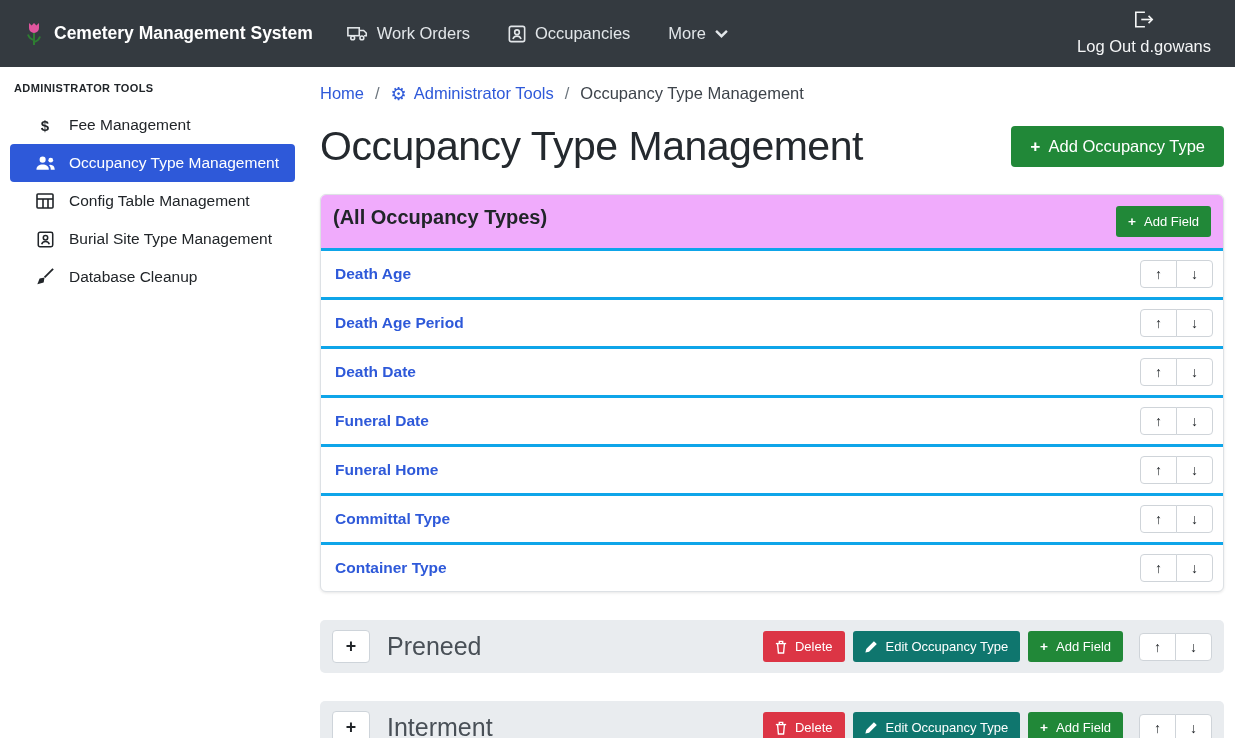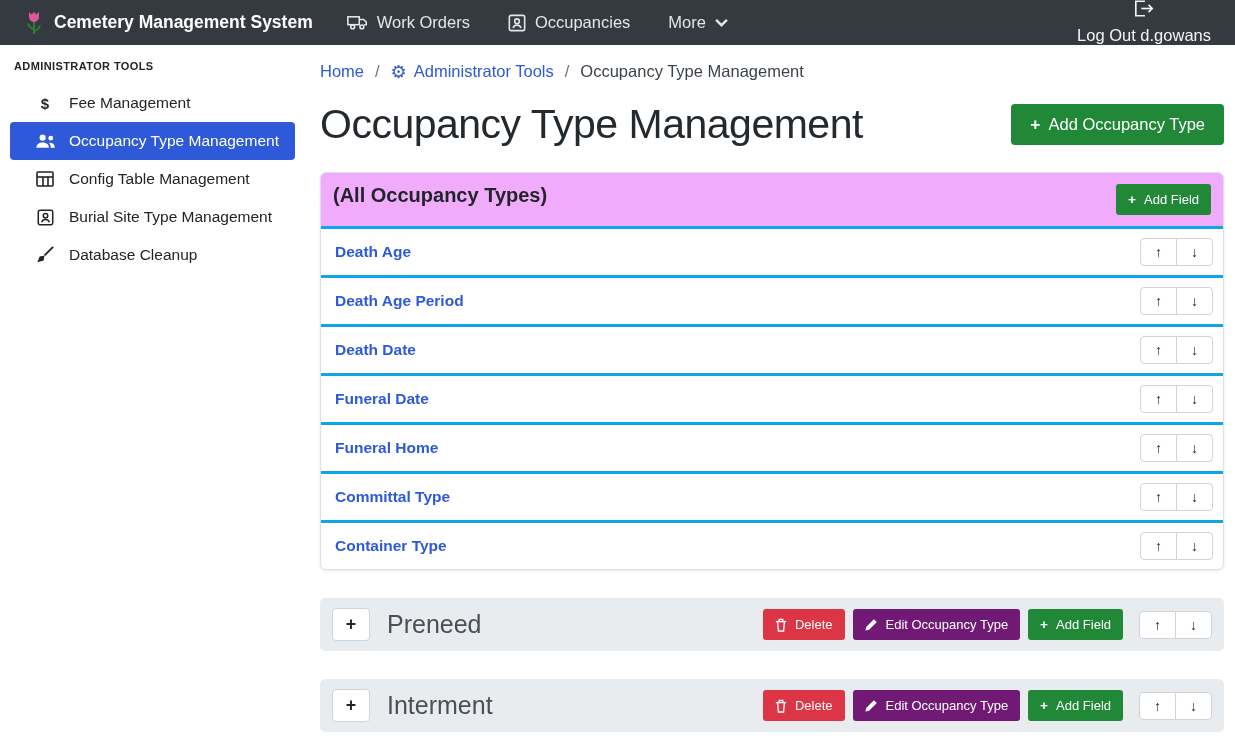--- a/index.html
+++ b/index.html
@@ -7,21 +7,21 @@
     margin: 0;
     width: 1235px;
     height: 738px;
     overflow: hidden;
     background: #fff;
     font-family: "Liberation Sans", sans-serif;
     color: #212529;
   }
   
   .navbar {
-    height: 45px;
+    height: 67px;
     background: #343a40;
     display: flex;
     align-items: center;
     padding: 0 24px;
   }
   .brand { display: flex; align-items: center; gap: 10px; color: #fff; font-weight: 700; font-size: 17.5px; cursor: pointer; }
   .nav-links { display: flex; align-items: center; gap: 38px; margin-left: 34px; }
   .nav-link { display: flex; align-items: center; gap: 9px; color: #e2e6e9; font-size: 16.5px; cursor: pointer; }
   .logout { margin-left: auto; display: flex; align-items: center; gap: 9px; color: #f4f5f6; font-size: 16.5px; cursor: pointer; flex-direction: column; }
   .nav-icon { display: inline-flex; align-items: center; }
@@ -56,21 +56,21 @@
   
   .btn {
     display: inline-flex; align-items: center; gap: 8px;
     border: none; border-radius: 4px; color: #fff;
     font-family: inherit; cursor: pointer; white-space: nowrap;
   }
   .btn-large { font-size: 16.5px; padding: 11px 19px; }
   .btn-small { font-size: 13px; padding: 8px 12px; border-radius: 3px; }
   .btn-green { background: #218838; }
   .btn-red   { background: #dc3545; }
-  .btn-teal  { background: #701a75; }
+  .btn-teal  { background: #0f766e; }
   .plus-glyph { font-weight: 700; font-size: 1.05em; line-height: 1; }
 
   
   .card {
     margin-top: 24px; border: 1px solid #dde1e5; border-radius: 6px;
     box-shadow: 0 1px 3px rgba(0,0,0,.10); overflow: hidden; background: #fff;
   }
   .card-header {
     background: #f0abfc; display: flex; align-items: flex-start;
     justify-content: space-between; padding: 11px 12px;

